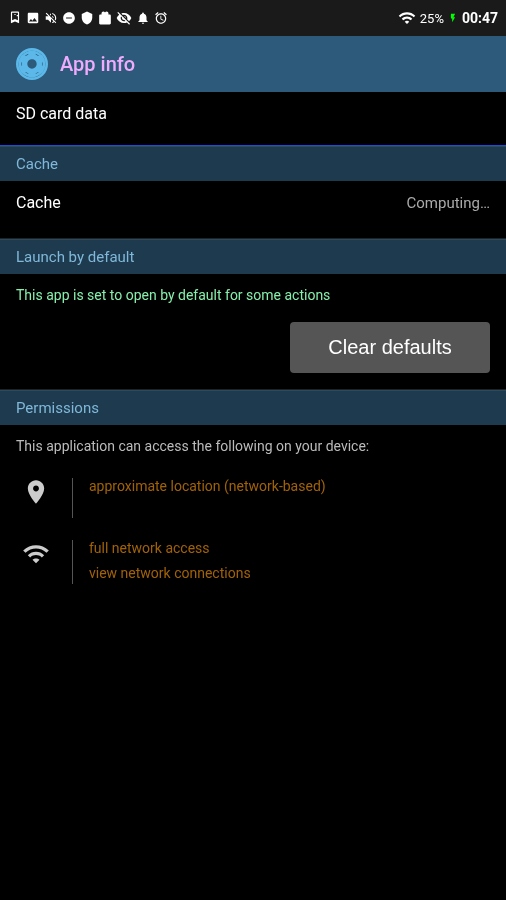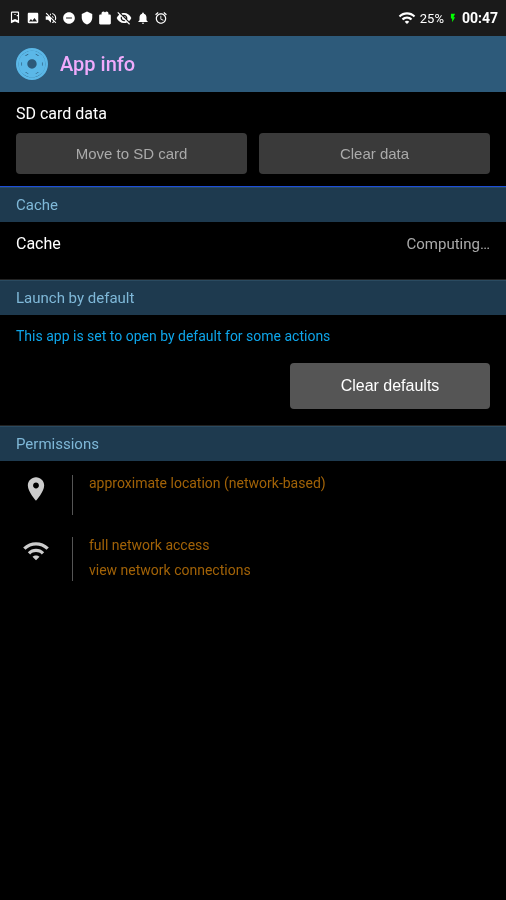--- a/index.html
+++ b/index.html
@@ -133,35 +133,35 @@
       text-align: center;
     }
 
     
     .launch-default-section {
       padding: 12px 16px 16px;
       border-bottom: 1px solid #222;
     }
     .launch-description {
       font-size: 14px;
-      color: #0ea5e9;
+      color: #86efac;
       margin-bottom: 16px;
       line-height: 1.4;
     }
     .clear-defaults-row {
       display: flex;
       justify-content: flex-end;
     }
     .clear-defaults-btn {
       padding: 14px 32px;
       background: #555;
       border: none;
       border-radius: 4px;
       color: #fff;
-      font-size: 16px;
+      font-size: 20px;
       cursor: pointer;
       min-width: 200px;
       text-align: center;
     }
 
     
     .permissions-section {
       padding: 12px 16px;
     }
     .permissions-description {
@@ -272,24 +272,20 @@
     <path d="M19.43 12.98c.04-.32.07-.64.07-.98s-.03-.66-.07-.98l2.11-1.65c.19-.15.24-.42.12-.64l-2-3.46c-.12-.22-.39-.3-.61-.22l-2.49 1c-.52-.4-1.08-.73-1.69-.98l-.38-2.65C14.46 2.18 14.25 2 14 2h-4c-.25 0-.46.18-.49.42l-.38 2.65c-.61.25-1.17.59-1.69.98l-2.49-1c-.23-.09-.49 0-.61.22l-2 3.46c-.13.22-.07.49.12.64l2.11 1.65c-.04.32-.07.65-.07.98s.03.66.07.98l-2.11 1.65c-.19.15-.24.42-.12.64l2 3.46c.12.22.39.3.61.22l2.49-1c.52.4 1.08.73 1.69.98l.38 2.65c.03.24.24.42.49.42h4c.25 0 .46-.18.49-.42l.38-2.65c.61-.25 1.17-.58 1.69-.98l2.49 1c.23.09.49 0 .61-.22l2-3.46c.12-.22.07-.49-.12-.64l-2.11-1.65zM12 15.5c-1.93 0-3.5-1.57-3.5-3.5s1.57-3.5 3.5-3.5 3.5 1.57 3.5 3.5-1.57 3.5-3.5 3.5z" fill="#5bb8e8"></path>
 
   </svg>
   <span class="app-bar-title">App info</span>
 </div>
 
 <div class="content">
 
   <div class="sd-card-section">
     <div class="sd-card-title">SD card data</div>
-    <div class="button-row">
-      <button class="action-button">Move to SD card</button>
-      <button class="action-button">Clear data</button>
-    </div>
   </div>
 
   <div class="section-header">Cache</div>
 
   <div class="cache-section">
     <div class="cache-row">
       <span class="cache-label">Cache</span>
       <span class="cache-value">Computing…</span>
     </div>
   </div>
@@ -299,20 +295,21 @@
   <div class="launch-default-section">
     <p class="launch-description">This app is set to open by default for some actions</p>
     <div class="clear-defaults-row">
       <button class="clear-defaults-btn">Clear defaults</button>
     </div>
   </div>
 
   <div class="section-header">Permissions</div>
 
   <div class="permissions-section">
+    <p class="permissions-description">This application can access the following on your device:</p>
 
     <div class="permission-item">
       <div class="permission-icon">
         <svg viewBox="0 0 24 24">
           <path d="M12 2C8.13 2 5 5.13 5 9c0 5.25 7 13 7 13s7-7.75 7-13c0-3.87-3.13-7-7-7zm0 9.5c-1.38 0-2.5-1.12-2.5-2.5s1.12-2.5 2.5-2.5 2.5 1.12 2.5 2.5-1.12 2.5-2.5 2.5z"></path>
         </svg>
       </div>
       <div class="permission-divider"></div>
       <div class="permission-texts">
         <div class="permission-text">approximate location (network-based)</div>

